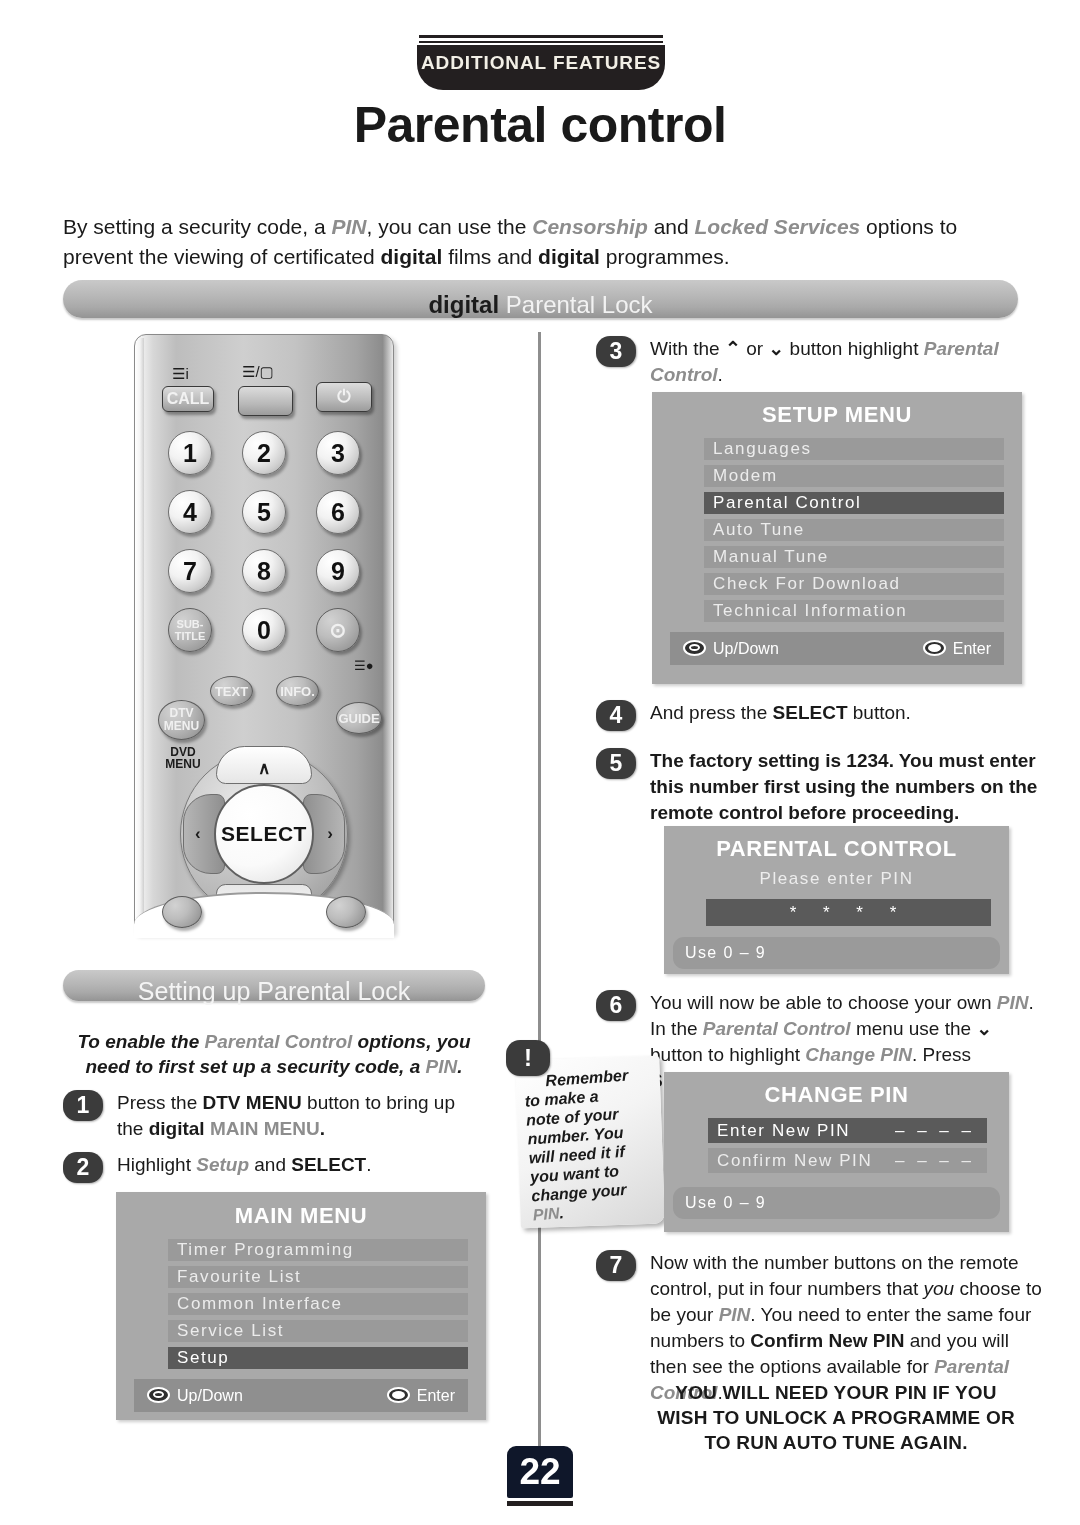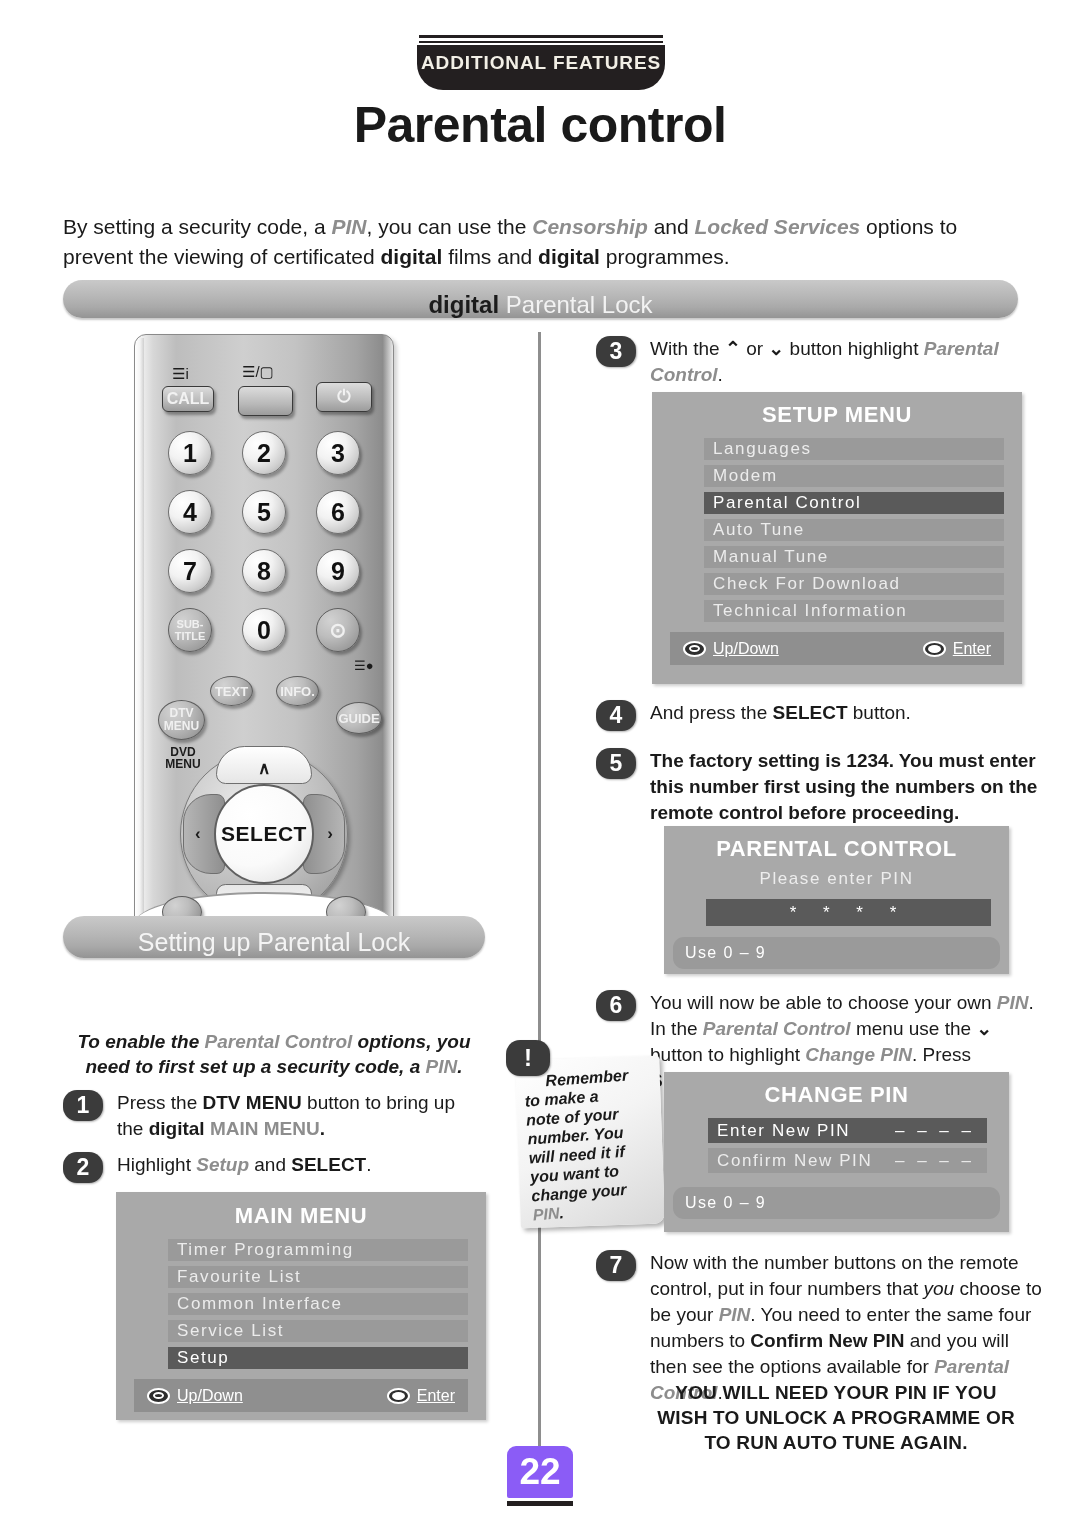--- a/index.html
+++ b/index.html
@@ -50,21 +50,21 @@
     border-radius:26px;
     background:linear-gradient(180deg,#c9c9c9 0%,#b6b6b6 45%,#a9a9a9 72%,#949494 100%);
     box-shadow:0 2px 2px rgba(0,0,0,.22);
     display:flex; align-items:center; justify-content:center;
   }
   #pill-main {
     position:absolute; left:63px; top:280px; width:955px; height:38px;
   }
   #pill-main .ptxt { font-size:24px; }
   #pill-sub {
-    position:absolute; left:63px; top:916px; width:422px; height:42px;
+    position:absolute; left:63px; top:970px; width:422px; height:31px;
   }
   #pill-sub .ptxt { font-size:25px; color:#f4f4f4; }
   .ptxt { color:#f2f2f2;margin-top:11px; }
   .ptxt .dk { color:#1b1b1b; font-weight:bold; }
 
   
   #divider {
     position:absolute; left:538px; top:332px; width:3px; height:1130px;
     background:#8e8e8e;
   }
@@ -183,21 +183,21 @@
   .row {
     background:#9a9a9a; color:#ececec;
     display:flex; align-items:center;
     letter-spacing:1.6px;
   }
   .row.sel { background:#5a5a5a; color:#ffffff; }
   .footbar {
     background:#8f8f8f; color:#ffffff;
     display:flex; align-items:center; justify-content:space-between;
   }
-  .fb-item { display:flex; align-items:center; gap:7px;text-decoration:underline; }
+  .fb-item { display:flex; gap:7px; }
   .wheel {
     width:23px; height:16px; border-radius:50%;
     border:2.5px solid #ffffff;
     background:#2e2e2e;
     display:flex; align-items:center; justify-content:center;
   }
   .wheel i { display:block; width:11px; height:7px; border-radius:50%; border:2px solid #ffffff; }
   .wheel.solid i { background:#ffffff; border:none; width:13px; height:8px; }
 
   .pinbar {
@@ -234,21 +234,21 @@
     background:#3b3b3b; border-radius:14px;
     color:#ffffff; font-size:24px; font-weight:bold;
     display:flex; align-items:center; justify-content:center;
     box-shadow:1px 1px 2px rgba(0,0,0,.3);
     z-index:3;
   }
 
   
   #pagenum { position:absolute; left:507px; top:1446px; width:66px; }
   .pn-box {
-    width:66px; height:52px; background:#8b5cf6; border-radius:9px 9px 2px 2px;
+    width:66px; height:52px; background:#0f172a; border-radius:9px 9px 2px 2px;
     color:#ffffff; font-size:37px; font-weight:bold;
     display:flex; align-items:center; justify-content:center;
   }
   .pn-rule { width:66px; height:5px; background:#231f20; margin-top:3px; }
 
   .warn {
     position:absolute; font-weight:bold; font-size:19px; line-height:25px;
     text-align:center; letter-spacing:0.2px;
   }
 </style>

